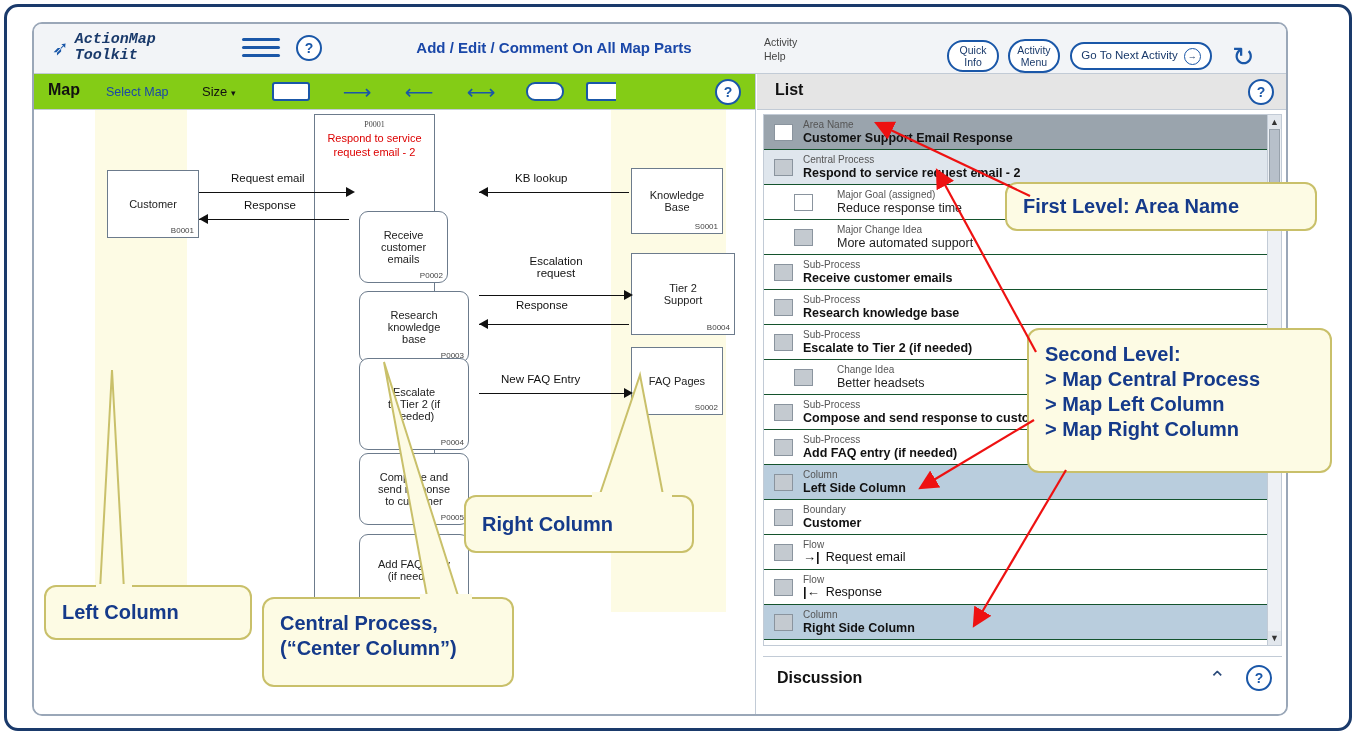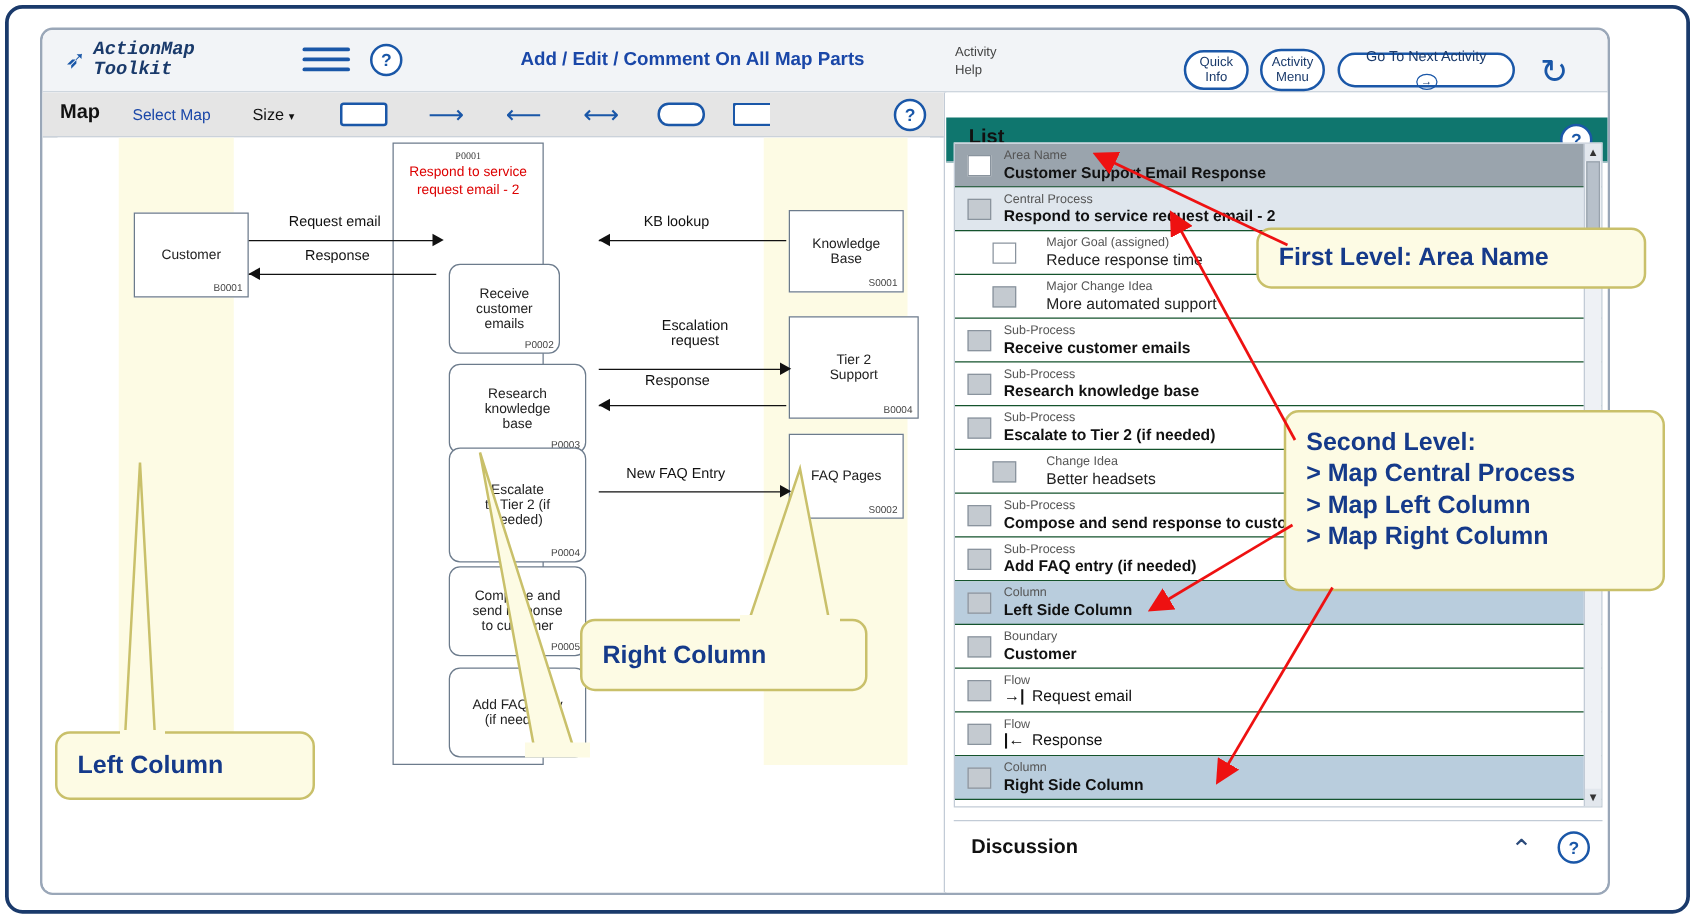--- a/index.html
+++ b/index.html
@@ -132,21 +132,20 @@
     position: absolute; left: 974px; top: 32px;
     transform: translateY(-50%);
     width: 52px; height: 34px;
   }
   .pill-next {
     position: absolute; left: 1036px; top: 32px;
     transform: translateY(-50%);
     width: 142px; height: 28px;
     gap: 6px;
     font-size: 11.5px;
-    flex-direction: column;
   }
   .arrow-circ {
     width: 15px; height: 15px;
     border: 1.5px solid #1a57a8;
     border-radius: 50%;
     display: inline-flex; align-items: center; justify-content: center;
     font-size: 9px;
   }
   .refresh {
     position: absolute; left: 1198px; top: 20px;
@@ -161,21 +160,21 @@
     left: 0; top: 50px;
     width: 722px; height: 642px;
     background: #ffffff;
     border-right: 1px solid #c2cbd6;
     box-sizing: border-box;
   }
   .map-toolbar {
     position: absolute;
     left: 0; top: 0;
     width: 100%; height: 36px;
-    background: #e5e5e5;
+    background: #84cc16;
     border-bottom: 1px solid #c2cbd6;
     box-sizing: border-box;
   }
   .map-label {
     position: absolute; left: 14px; top: 7px;
     font-size: 16px; font-weight: bold; color: #111;
   }
   .select-map {
     position: absolute; left: 72px; top: 11px;
     font-size: 12.5px; color: #1a47a8; cursor: pointer;
@@ -315,24 +314,23 @@
   .right-panel {
     position: absolute;
     left: 723px; top: 50px;
     width: 531px; height: 642px;
     background: #ffffff;
     box-sizing: border-box;
   }
   .list-header {
     position: absolute;
     left: 0; top: 0; width: 100%; height: 36px;
-    background: #0f766e;
+    background: #e5e5e5;
     border-bottom: 1px solid #c2cbd6;
     box-sizing: border-box;
-    margin-top: 20px;
   }
   .list-title {
     position: absolute; left: 18px; top: 7px;
     font-size: 16px; font-weight: bold; color: #111;
   }
   .list-help { position: absolute; right: 14px; top: 5px; }
   .list-body {
     position: absolute;
     left: 6px; top: 40px;
     width: 519px; height: 532px;
@@ -750,20 +748,24 @@
           <div class="circ-q">?</div>
         </div>
       </div>
     </div>
   </div>
 
   <div class="callout" style="left:44px; top:585px; width:208px; height:55px; display:flex; align-items:center;">
     <span>Left Column</span>
   </div>
 
+  <div class="callout" style="left:262px; top:597px; width:252px; height:90px;">
+    <div>Central Process,</div>
+    <div>(“Center Column”)</div>
+  </div>
 
   <div class="callout" style="left:464px; top:495px; width:230px; height:58px; display:flex; align-items:center;">
     <span>Right Column</span>
   </div>
 
   <div class="callout" style="left:1005px; top:182px; width:312px; height:49px; display:flex; align-items:center;">
     <span>First Level: Area Name</span>
   </div>
 
   <div class="callout" style="left:1027px; top:328px; width:305px; height:145px;">

